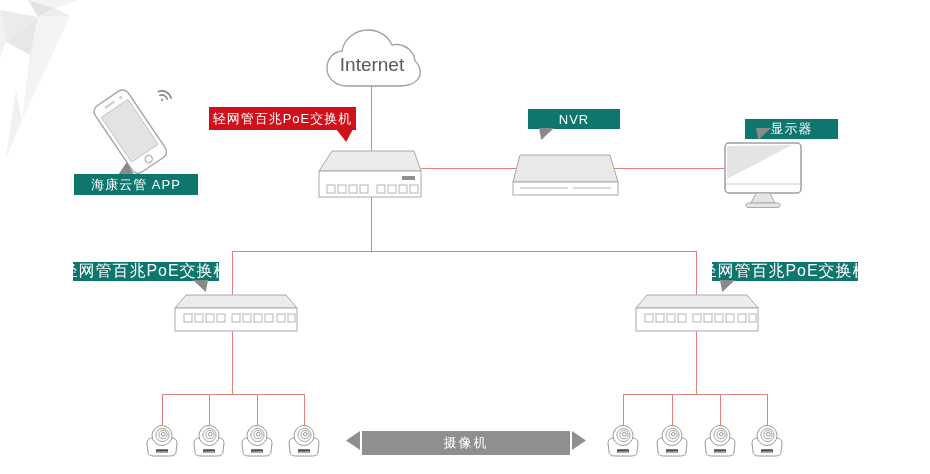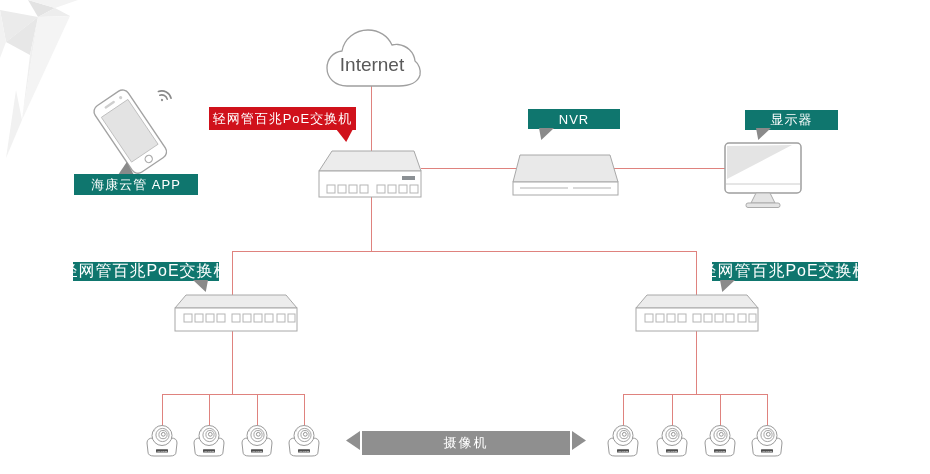--- a/index.html
+++ b/index.html
@@ -230,21 +230,21 @@
   <div class="callout red" style="left:209px;top:107px;width:147px;height:23px;">
     <span>轻网管百兆PoE交换机</span>
   </div>
   <div class="tail red" style="left:336px;top:129px;width:17px;height:13px;"></div>
 
   <div class="callout" style="left:528px;top:109px;width:92px;height:20px;">
     <span>NVR</span>
   </div>
   <div class="tail down-left" style="left:539px;top:128px;width:15px;height:12px;"></div>
 
-  <div class="callout" style="left:745px;top:110px;width:93px;height:20px;">
+  <div class="callout" style="left:745px;top:119px;width:93px;height:20px;">
     <span>显示器</span>
   </div>
   <div class="tail down-left" style="left:756px;top:128px;width:15px;height:12px;"></div>
 
   <div class="callout small" style="left:73px;top:262px;width:146px;height:19px;">
     <span>轻网管百兆PoE交换机</span>
   </div>
   <div class="tail down-right" style="left:193px;top:280px;width:15px;height:12px;"></div>
 
   <div class="callout small" style="left:712px;top:262px;width:146px;height:19px;">

